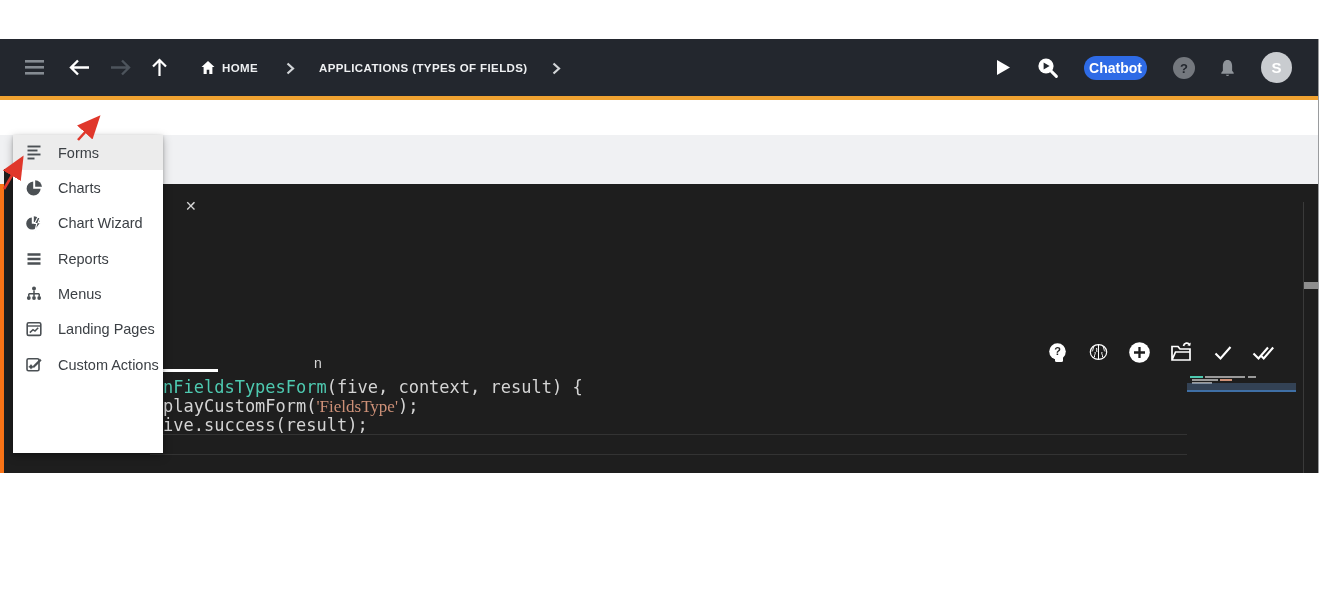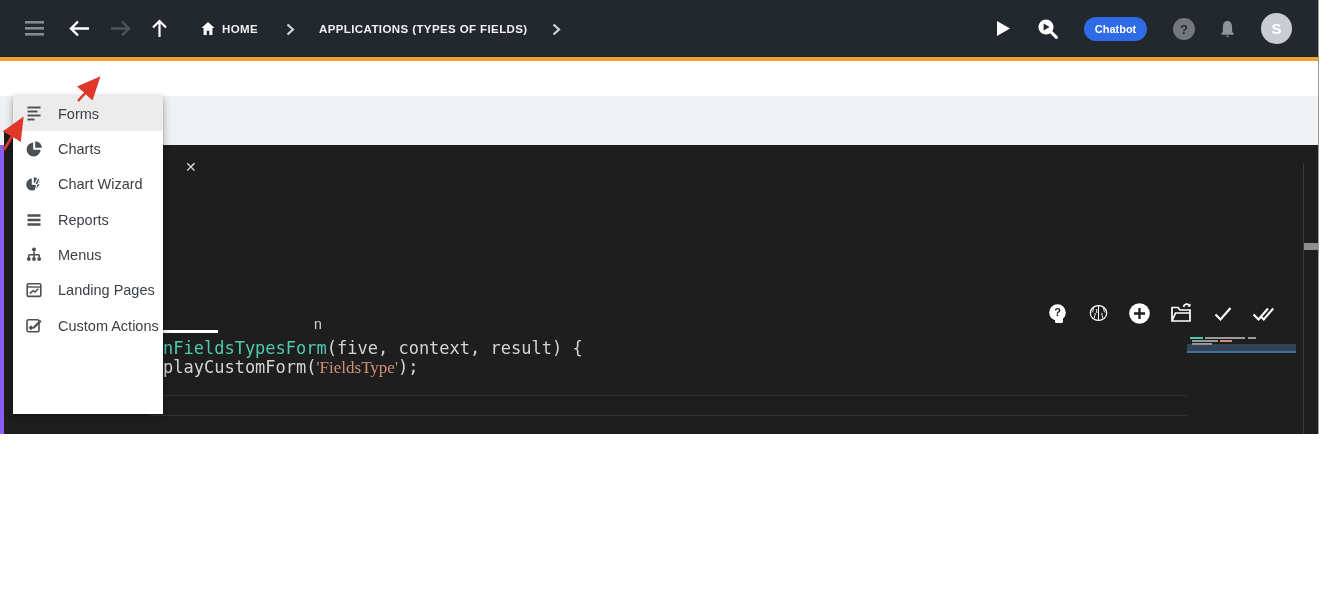--- a/index.html
+++ b/index.html
@@ -1,26 +1,26 @@
 <!DOCTYPE html>
 <html><head>
 <meta charset="utf-8">
 <style>
   html,body{margin:0;padding:0;background:#ffffff;}
   .page{position:relative;width:1322px;height:434px;overflow:hidden;
-        font-family:"Liberation Sans",sans-serif;background:#8b5cf6;}
+        font-family:"Liberation Sans",sans-serif;background:#f97316;margin-top:39px;}
 
   
   .topbar{position:absolute;left:0;top:0;width:1322px;height:57px;background:#23272e;}
   .accent{position:absolute;left:0;top:57px;width:1322px;height:4px;background:#f0a231;}
   .tb{position:absolute;display:flex;align-items:center;justify-content:center;}
   .crumb{position:absolute;top:0;height:57px;display:flex;align-items:center;
          color:#eef0f2;font-size:11.5px;font-weight:bold;letter-spacing:.4px;white-space:nowrap;}
   .chatbot{position:absolute;left:1084px;top:17px;width:63px;height:24px;border-radius:12px;
-           background:#2e6be6;color:#ffffff;font-size:11px;font-weight:bold;
+           background:#2e6be6;color:#ffffff;font-size:14px;font-weight:bold;
            display:flex;align-items:center;justify-content:center;cursor:pointer;}
   .helpc{position:absolute;left:1173px;top:18px;width:22px;height:22px;border-radius:50%;
          background:#74787e;color:#23272e;font-size:13px;font-weight:bold;
          display:flex;align-items:center;justify-content:center;}
   .avatar{position:absolute;left:1261px;top:13px;width:31px;height:31px;border-radius:50%;
           background:#c9ccd0;color:#ffffff;font-size:15px;font-weight:bold;
           display:flex;align-items:center;justify-content:center;}
 
   
   .menubar{position:absolute;left:0;top:61px;width:1322px;height:35px;background:#ffffff;}
@@ -244,21 +244,21 @@
         <path d="M21.8 1.4 L21.2 5 L18.2 4.2 Z" fill="#ffffff"></path>
       </svg>
       <svg width="22" height="22" viewBox="0 0 22 22">
         <path d="M3.5 11.5 L8.5 16.5 L18.5 5" fill="none" stroke="#ffffff" stroke-width="2.1"></path>
       </svg>
       <svg width="24" height="22" viewBox="0 0 24 22">
         <path d="M1.5 11.5 L6.5 16.5 L16 5.5 M9.5 14.3 L11.7 16.5 L21.2 5.5" fill="none" stroke="#ffffff" stroke-width="2.1"></path>
       </svg>
     </div>
 
-    <div class="code"><div><span class="tok-fn">nFieldsTypesForm</span><span class="tok">(five, context, result) {</span></div><div><span class="tok">playCustomForm(</span><span class="tok-str">'FieldsType'</span><span class="tok">);</span></div></div>
+    <div class="code"><div><span class="tok-fn">nFieldsTypesForm</span><span class="tok">(five, context, result) {</span></div><div><span class="tok">playCustomForm(</span><span class="tok-str">'FieldsType'</span><span class="tok">);</span></div><div><span class="tok">ive.success(result);</span></div></div>
 
     <div class="curline"></div>
 
     <div class="minimap">
       <div class="mm" style="left:3px;top:1px;width:13px;background:#4ec9b0"></div>
       <div class="mm" style="left:18px;top:1px;width:40px;background:#9a9a9a"></div>
       <div class="mm" style="left:61px;top:1px;width:8px;background:#9a9a9a"></div>
       <div class="mm" style="left:5px;top:4px;width:26px;background:#9a9a9a"></div>
       <div class="mm" style="left:33px;top:4px;width:12px;background:#ce9178"></div>
       <div class="mm" style="left:5px;top:7px;width:20px;background:#9a9a9a"></div>

